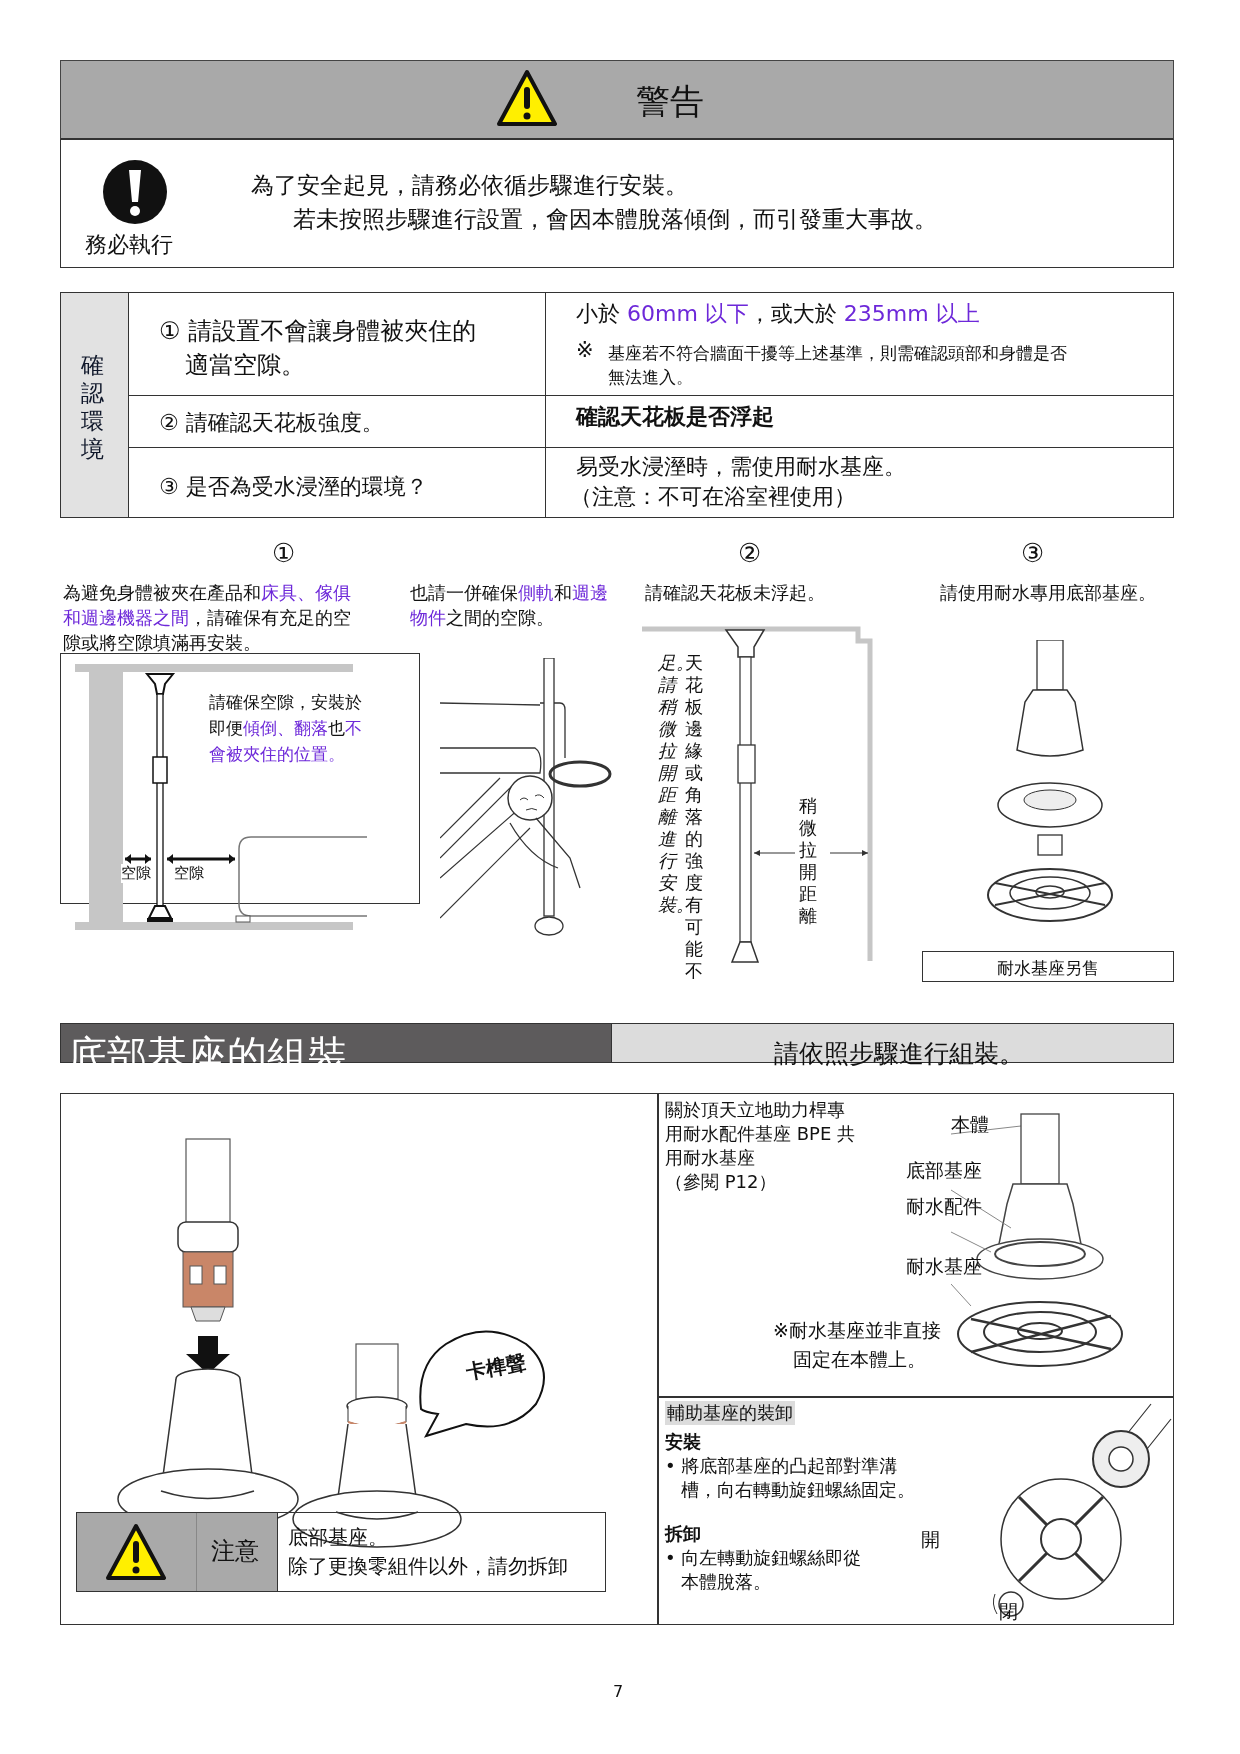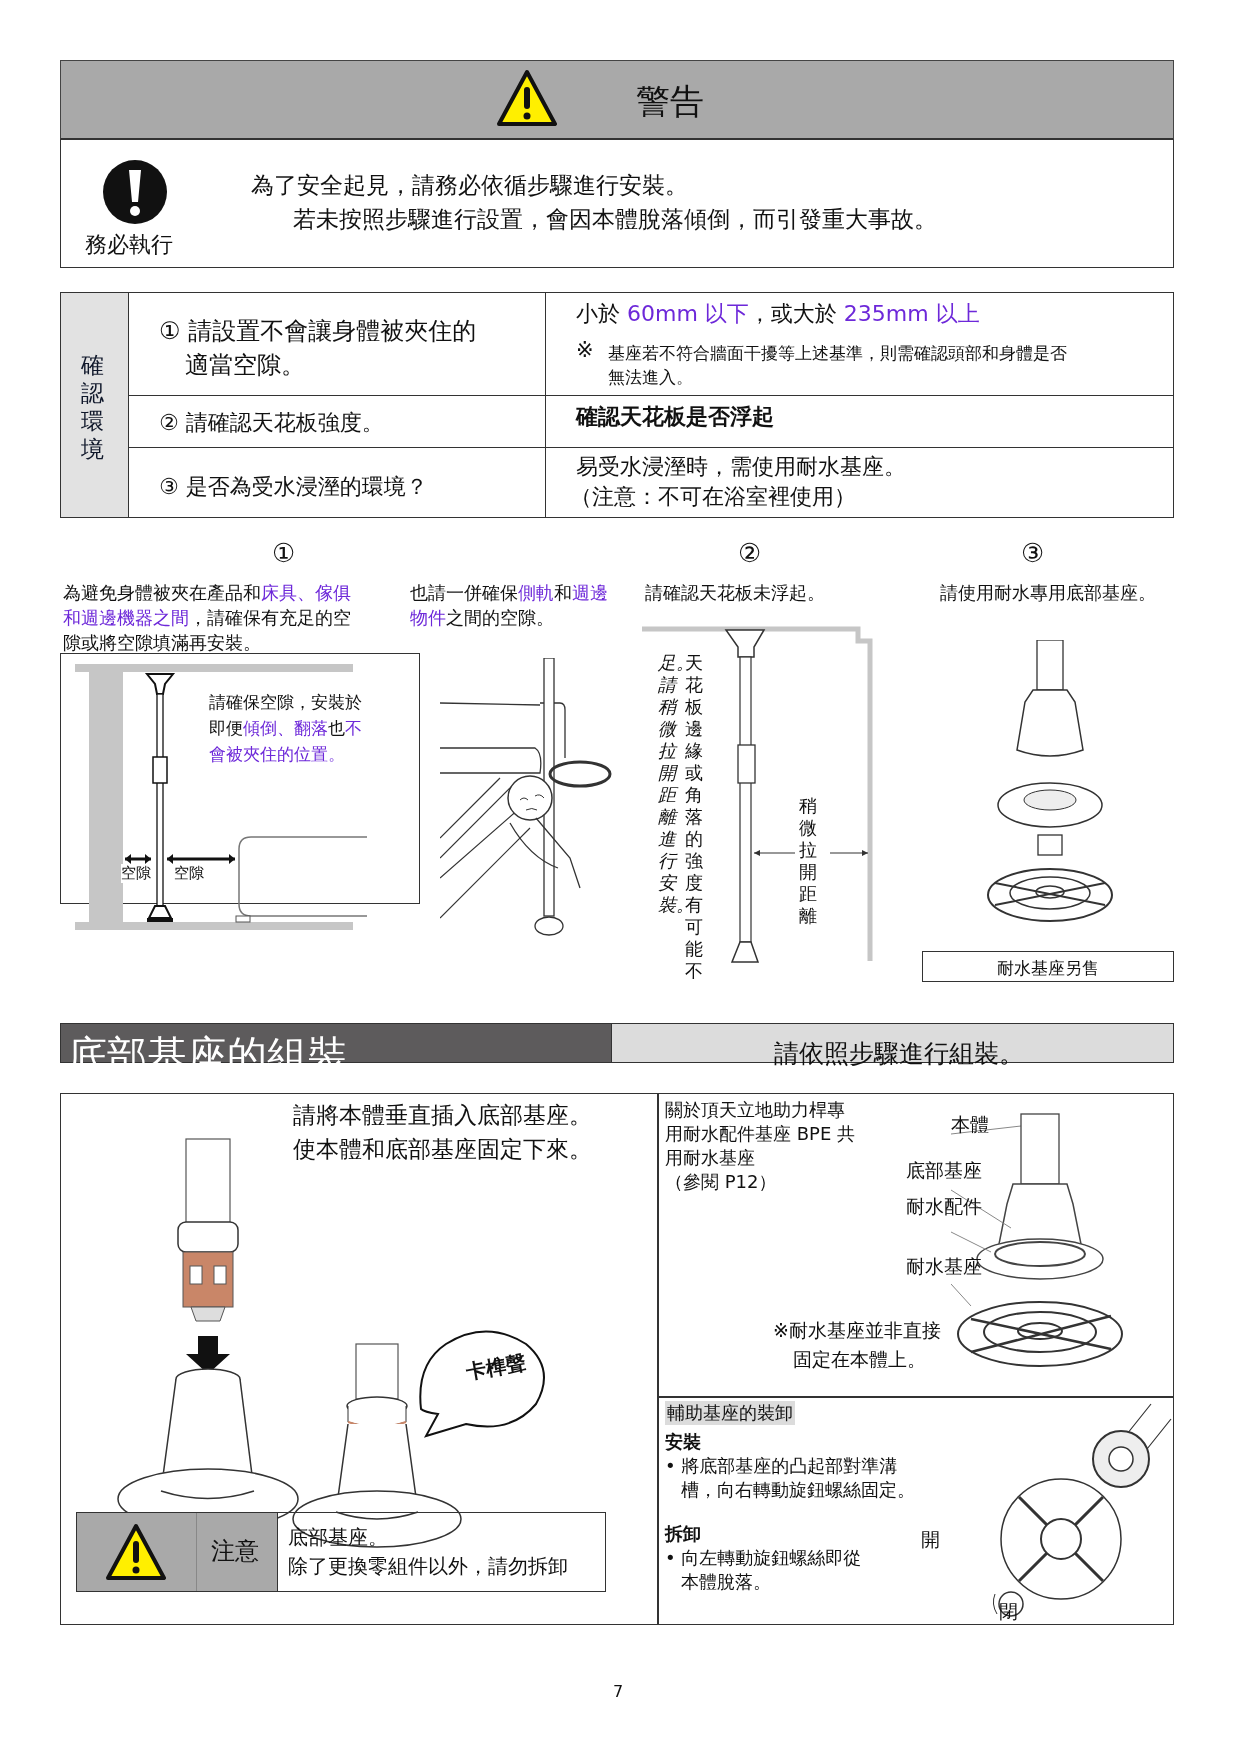--- a/index.html
+++ b/index.html
@@ -188,24 +188,20 @@
 
 <div id="sec" class="abs">
   <div class="dark">底部基座的組裝</div>
   <div class="light">請依照步驟進行組裝。</div>
 </div>
 
 <div id="assy" class="abs">
   <div class="split"></div>
   <div class="hsplit"></div>
 
-  <div class="abs t20" style="left:232px;top:4px;">
-    <div>請將本體垂直插入底部基座。</div>
-    <div>使本體和底部基座固定下來。</div>
-  </div>
 
   <svg class="abs" style="left:25px;top:20px;" width="560" height="440" viewBox="0 0 560 440">
 
     <rect x="100" y="25" width="44" height="90" fill="#fff" stroke="#555" stroke-width="1.2"></rect>
     <rect x="92" y="108" width="60" height="30" rx="8" fill="#fff" stroke="#333" stroke-width="1.5"></rect>
     <rect x="97" y="138" width="50" height="55" fill="#c98668" stroke="#555"></rect>
     <rect x="104" y="152" width="12" height="18" fill="#fff" stroke="#555"></rect>
     <rect x="128" y="152" width="12" height="18" fill="#fff" stroke="#555"></rect>
     <path d="M105 193 H139 L134 207 H110 Z" fill="#ddd" stroke="#555"></path>
     <polygon points="112,222 132,222 132,240 144,240 122,260 100,240 112,240" fill="#111"></polygon>

